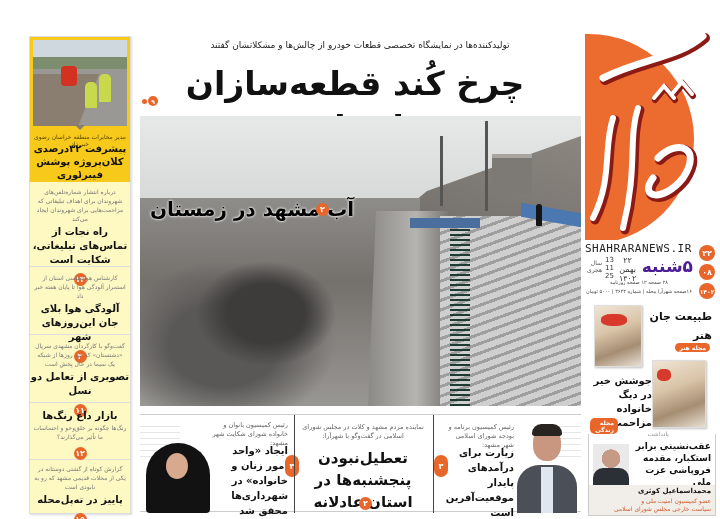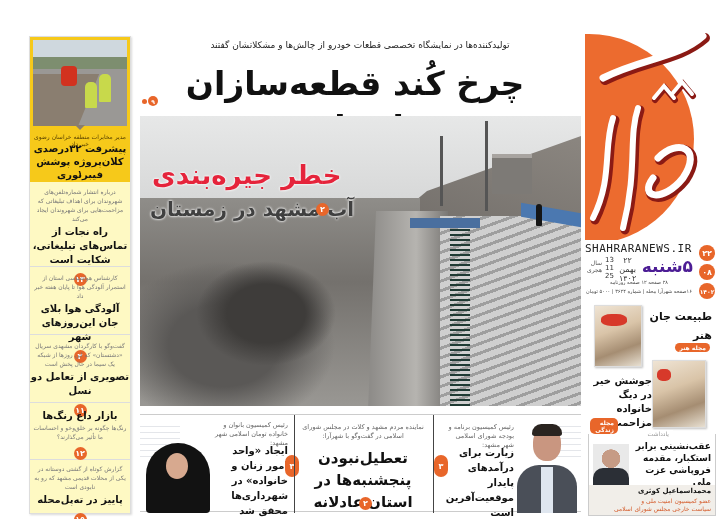--- a/index.html
+++ b/index.html
@@ -65,21 +65,21 @@
   .railing-blue { position: absolute; left: 270px; top: 102px; width: 70px; height: 10px; background: #4a6f9f; }
   .railing-right { position: absolute; right: 0; top: 92px; width: 60px; height: 14px; background: #4b78b0; transform: skewY(10deg); }
   .fence { position: absolute; left: 310px; top: 110px; width: 20px; height: 180px; background: repeating-linear-gradient(0deg, #1f3a33 0 2px, transparent 2px 5px); }
   .pole { position: absolute; left: 300px; top: 20px; width: 3px; height: 70px; background: #555; }
   .pole2 { position: absolute; left: 345px; top: 5px; width: 3px; height: 90px; background: #555; }
   .tower { position: absolute; left: 352px; top: 38px; width: 40px; height: 40px; background: #7d7a76; border-top: 4px solid #a8a4a0; }
   .walker { position: absolute; left: 396px; top: 88px; width: 6px; height: 22px; background: #151515; border-radius: 3px 3px 1px 1px; }
 
   #photo-sub { position: absolute; left: 8px; top: 8px; width: 200px; background: #f6c91a; font-size: 7.5px; font-weight: bold; line-height: 11px; padding: 2px 4px; text-align: right; color: #111; }
   #photo-title { position: absolute; left: 12px; top: 42px; font-size: 26px; font-weight: bold; color: #e5243b; text-shadow: 0 0 3px #fff, 0 0 2px #fff; line-height: 34px; }
-  #photo-subtitle { position: absolute; left: 10px; top: 80px; font-size: 20px; font-weight: bold; color: #404040; text-shadow: 0 0 3px #fff, 0 0 2px #fff; line-height: 26px; }
+  #photo-subtitle { position: absolute; left: 10px; top: 80px; font-size: 20px; font-weight: bold; color: #000000; text-shadow: 0 0 3px #fff, 0 0 2px #fff; line-height: 26px; }
   #photo-badge { position: absolute; left: 176px; top: 87px; }
 
   
   #bottom-strip { position: absolute; left: 140px; top: 414px; width: 441px; height: 98px; border-top: 1px solid #ccc; border-bottom: 1px solid #ccc; }
   .card { position: absolute; top: 0; height: 98px; }
   #card-left { left: 0; width: 152px; }
   #card-mid { left: 154px; width: 140px; border-left: 1px solid #444; border-right: 1px solid #444; }
   #card-right { left: 296px; width: 145px; }
   .card-kicker { position: absolute; font-size: 6.5px; color: #666; line-height: 9px; text-align: right; }
   .card-title { position: absolute; font-weight: bold; color: #111; text-align: right; }
@@ -199,33 +199,32 @@
   <div class="dam-wall"></div>
   <div class="walkway"></div>
   <div class="railing-blue"></div>
   <div class="railing-right"></div>
   <div class="fence"></div>
   <div class="pole"></div>
   <div class="pole2"></div>
   <div class="tower"></div>
   <div class="walker"></div>
 
-  <div id="photo-title">خطر جیره‌بندی</div>
   <div id="photo-subtitle">آب مشهد در زمستان</div>
   <span id="photo-badge" class="num-badge">۲</span>
 </div>
 
 <div id="bottom-strip">
   <div class="card" id="card-left">
     <div class="lines-bg" style="left:0;top:6px;width:40px;height:40px"></div>
     <div class="person-female">
         <div class="body"></div>
         <div class="face"></div>
       </div>
-    <div class="card-kicker" style="right:4px;top:6px;width:80px">رئیس کمیسیون بانوان و خانواده تومان اسلامی شهر مشهد:</div>
+    <div class="card-kicker" style="right:4px;top:6px;width:80px">رئیس کمیسیون بانوان و خانواده شورای شکایت شهر مشهد:</div>
     <div class="card-title" style="right:4px;top:28px;width:78px;font-size:10px;line-height:15px">ایجاد «واحد امور زنان و خانواده» در شهرداری‌ها محقق شد</div>
     <span class="num-badge" style="position:absolute;right:-7px;top:40px;width:14px;height:22px;border-radius:8px">۳</span>
   </div>
   <div class="card" id="card-mid">
     <div class="card-kicker" style="right:8px;top:8px;width:124px;text-align:center">نماینده مردم مشهد و کلات در مجلس شورای اسلامی در گفت‌وگو با شهرآرا:</div>
     <div class="card-title" style="right:4px;top:32px;width:132px;font-size:15px;line-height:22px;text-align:center">تعطیل‌نبودن پنجشنبه‌ها در استان عادلانه نیست</div>
     <span class="num-badge" style="position:absolute;left:64px;top:82px">۲</span>
   </div>
   <div class="card" id="card-right">
     <div class="lines-bg" style="right:0;top:6px;width:36px;height:40px"></div>

